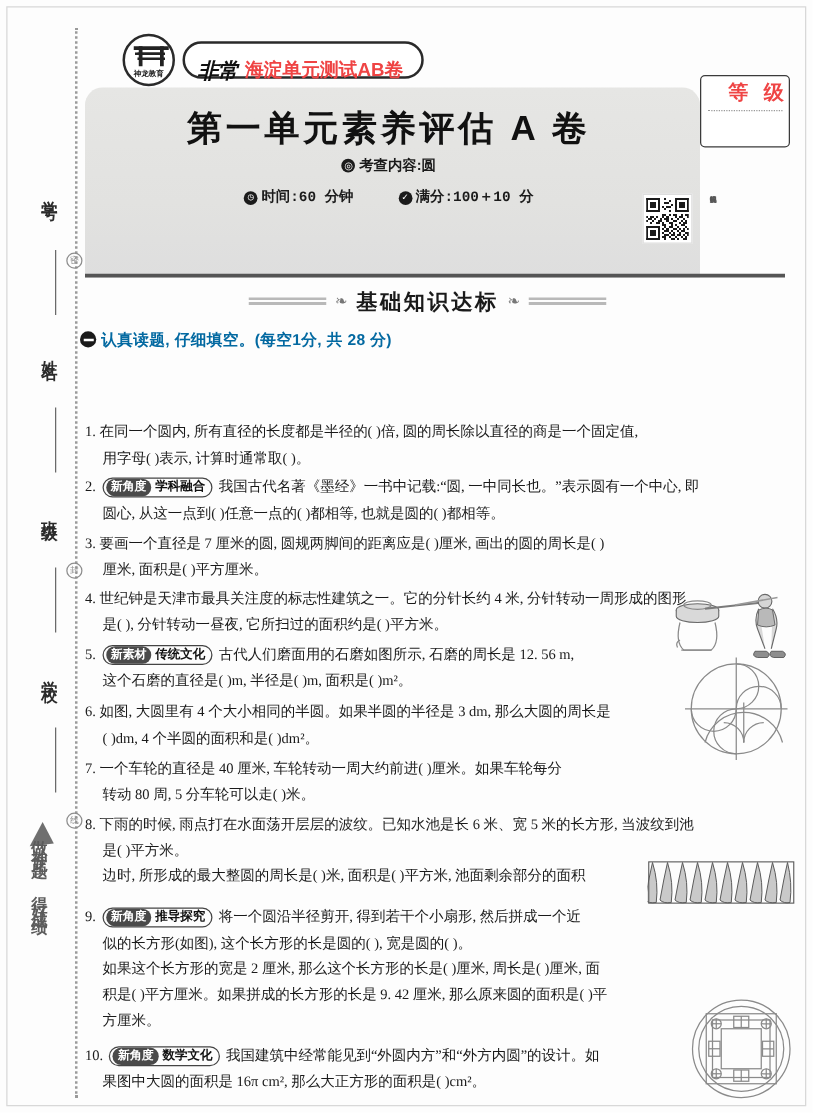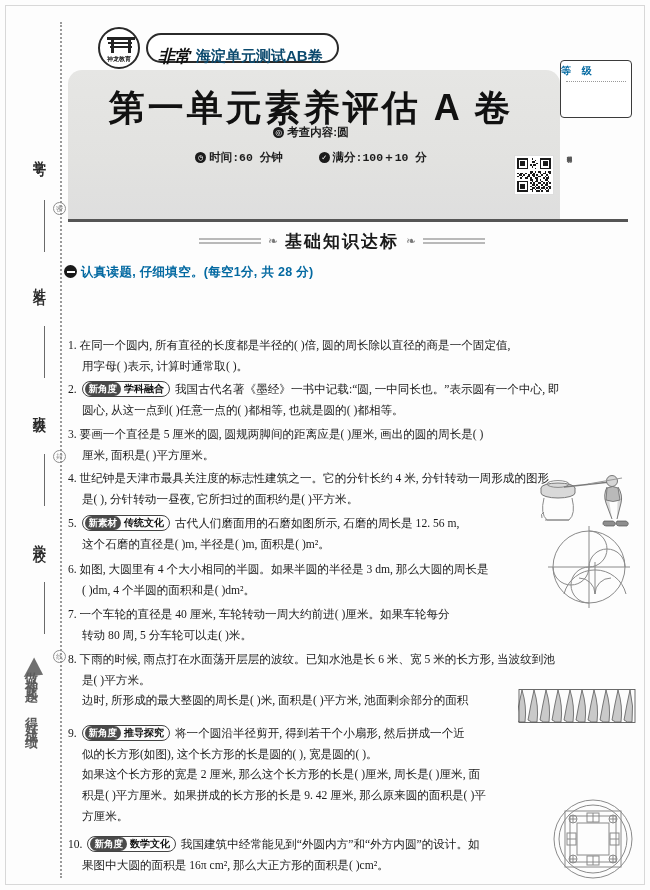--- a/index.html
+++ b/index.html
@@ -103,25 +103,25 @@
     right: 8px; top: 48px;
     width: 72px; height: 58px;
     border: 1px solid #3b3b3b;
     border-radius: 4px;
     background: #ffffff;
     z-index: 5;
   }
   .grade-box .gb-label {
     font-family: "Liberation Sans", "DejaVu Sans", sans-serif;
     font-weight: bold;
-    font-size: 10px;
+    font-size: 16px;
     letter-spacing: 4px;
-    text-align: left;
+    text-align: right;
     padding-top: 3px;
-    color: #0369a1;
+    color: #ef4444;
   }
   .grade-box .gb-sep {
     margin: 3px 5px 0 5px;
     border-top: 1px dotted #999;
   }
 
   
   .header-band {
     position: absolute;
     left: 6px; top: 58px;
@@ -202,33 +202,33 @@
     font-weight: bold;
     font-size: 17px;
     font-style: italic;
     color: #111;
     letter-spacing: -1px;
   }
   .brand-series {
     font-family: "Liberation Sans", "DejaVu Sans", sans-serif;
     font-weight: bold;
     font-size: 15px;
-    color: #0c4a6e;
+    color: #ef4444;
     letter-spacing: 0px;
   }
 
   
   .paper-title {
     position: absolute;
     left: 0; top: 72px;
     width: 498px;
     text-align: center;
     font-family: "Liberation Sans", "DejaVu Sans", sans-serif;
     font-weight: bold;
-    font-size: 36px;
+    font-size: 28px;
     letter-spacing: 3px;
     color: #111;
     z-index: 6;
   }
   .subline {
     position: absolute;
     width: 498px;
     left: 0;
     text-align: center;
     font-family: "Liberation Sans", "DejaVu Sans", sans-serif;
@@ -573,21 +573,21 @@
     </div>
 
     <div class="q" style="top:328px;">
       <p><span class="num">2.</span>
         <span class="tag"><span class="t1">新角度</span><span class="t2">学科融合</span></span>
         <span>我国古代名著《墨经》一书中记载:“圆, 一中同长也。”表示圆有一个中心, 即</span></p>
       <p class="ind">圆心, 从这一点到(          )任意一点的(          )都相等, 也就是圆的(          )都相等。</p>
     </div>
 
     <div class="q" style="top:373px;">
-      <p><span class="num">3.</span> <span>要画一个直径是 5 厘米的圆, 圆规两脚间的距离应是(          )厘米, 画出的圆的周长是(          )</span></p>
+      <p><span class="num">3.</span> <span>要画一个直径是 7 厘米的圆, 圆规两脚间的距离应是(          )厘米, 画出的圆的周长是(          )</span></p>
       <p class="ind">厘米, 面积是(          )平方厘米。</p>
     </div>
 
     <div class="q" style="top:417px;">
       <p><span class="num">4.</span> <span>世纪钟是天津市最具关注度的标志性建筑之一。它的分针长约 4 米, 分针转动一周形成的图形</span></p>
       <p class="ind">是(          ), 分针转动一昼夜, 它所扫过的面积约是(          )平方米。</p>
     </div>
 
     <div class="q" style="top:462px; width:440px;">
       <p><span class="num">5.</span>

